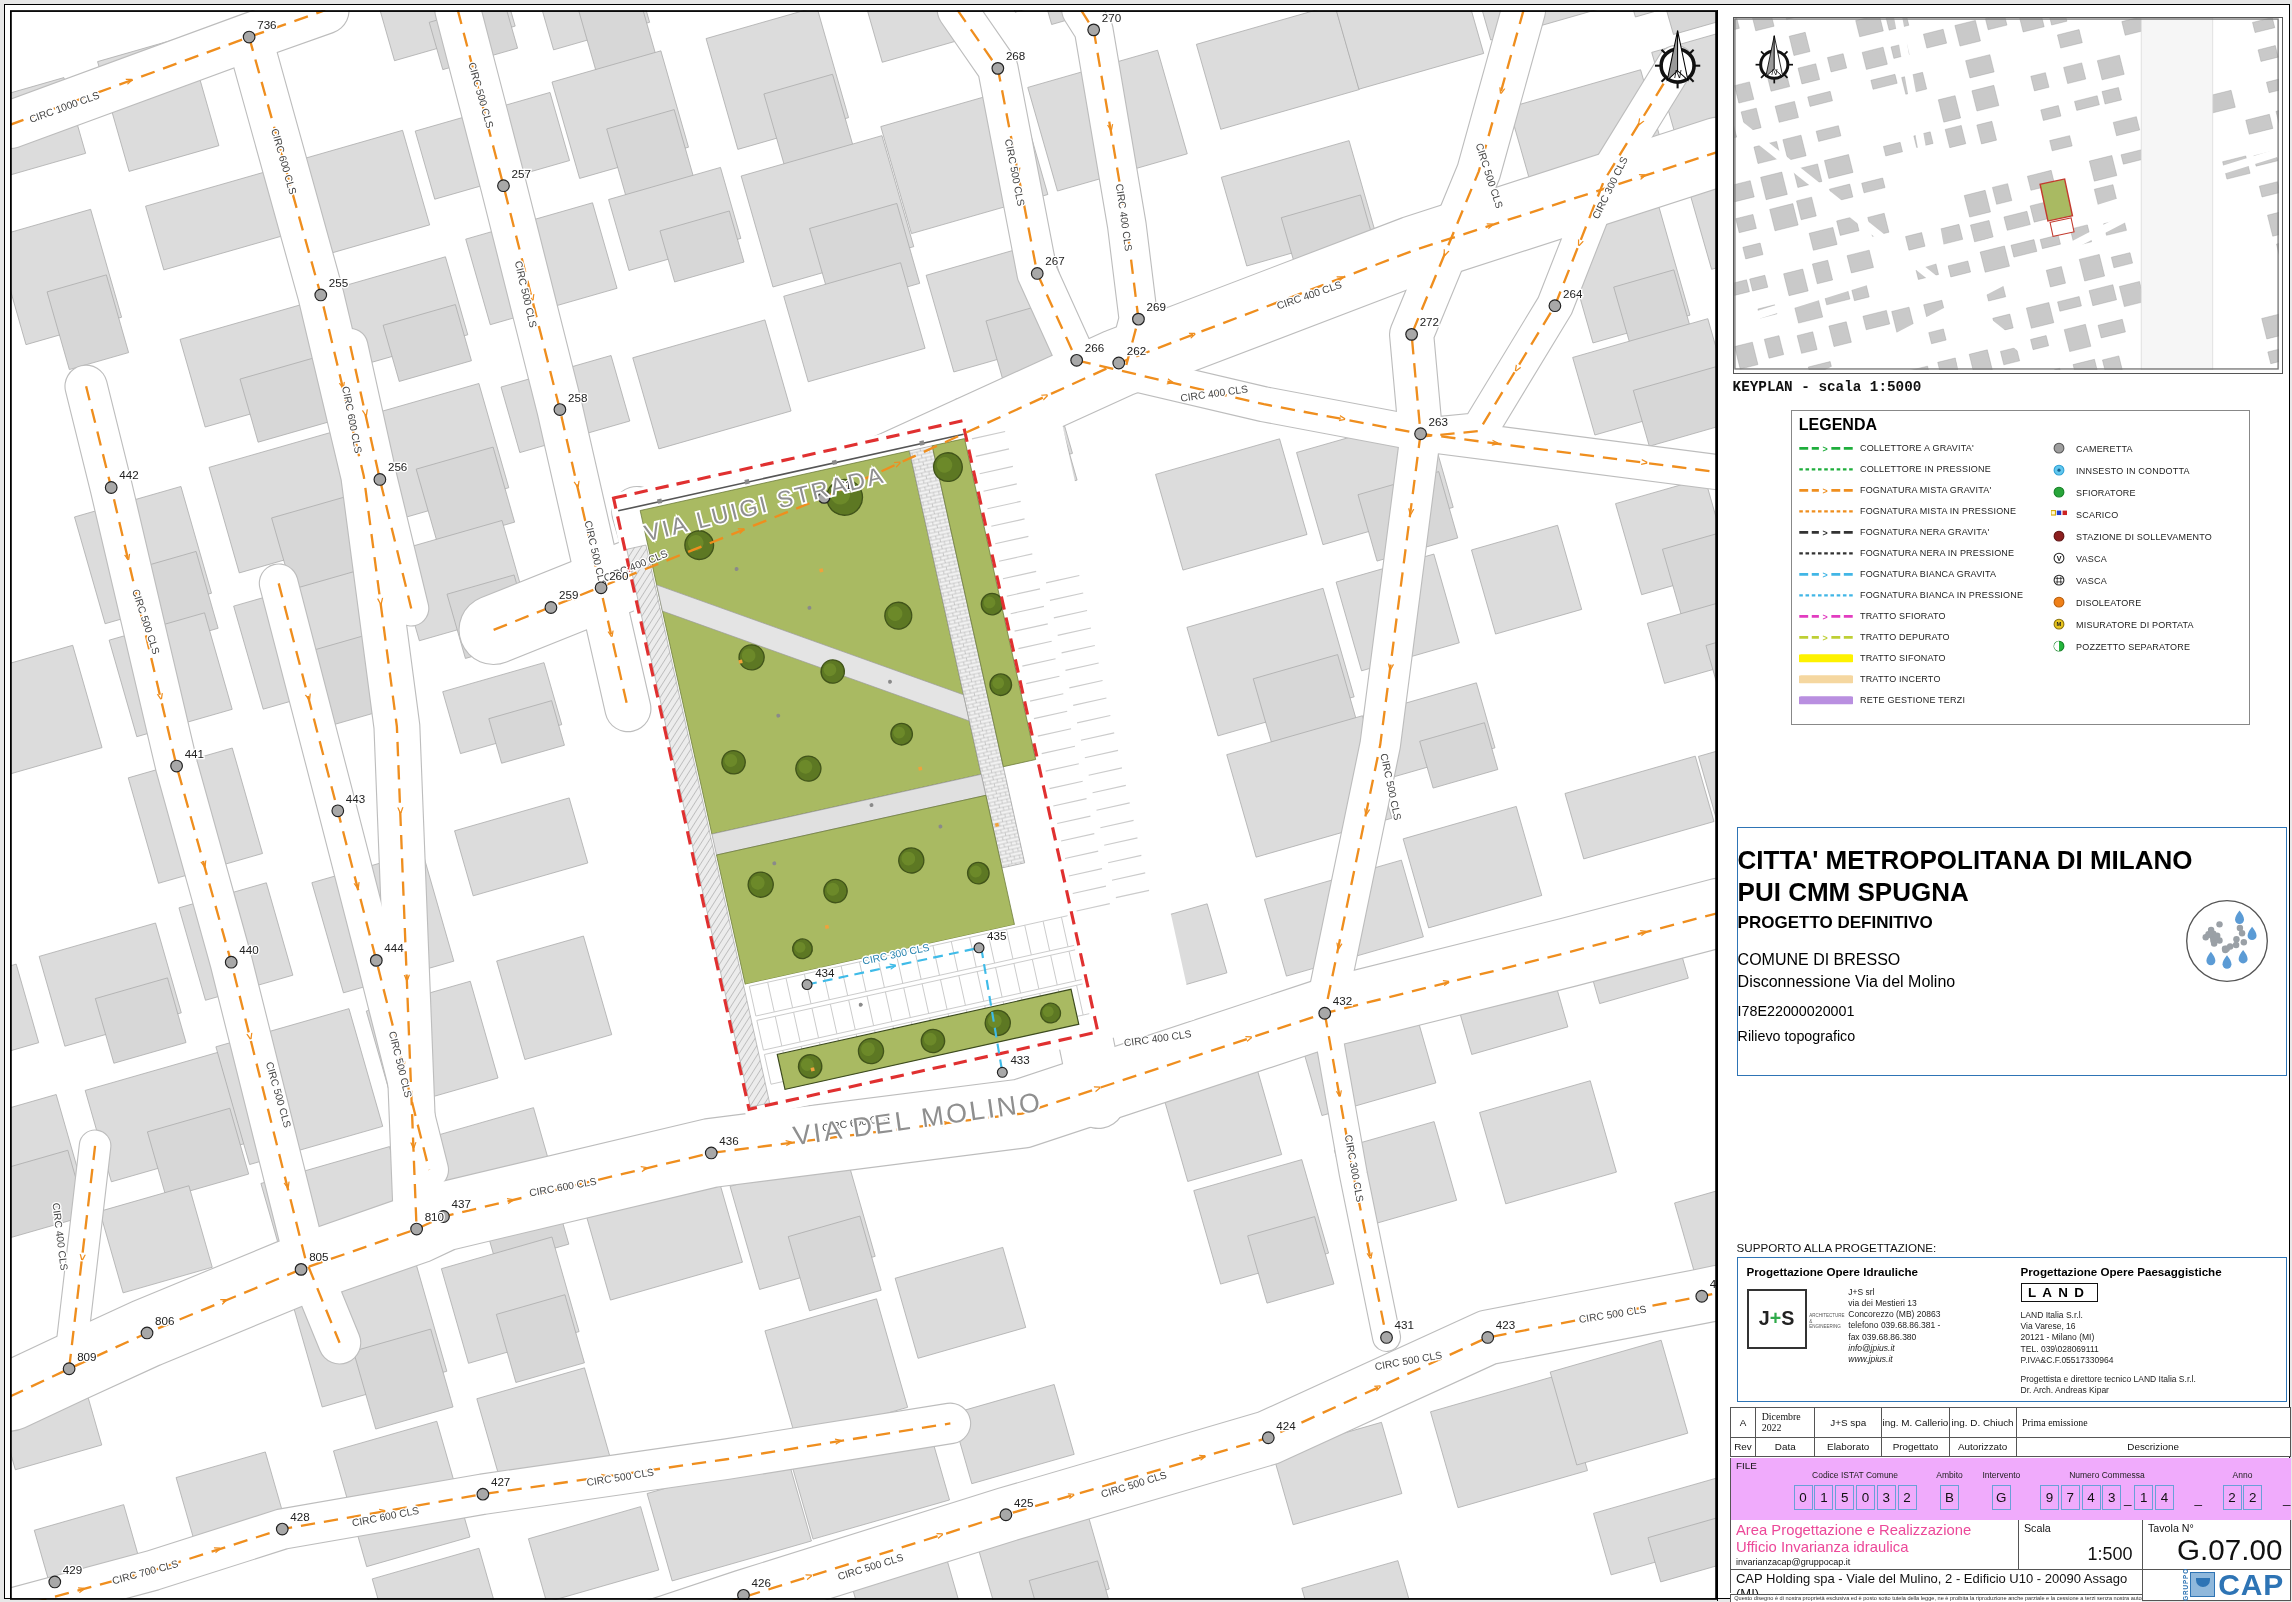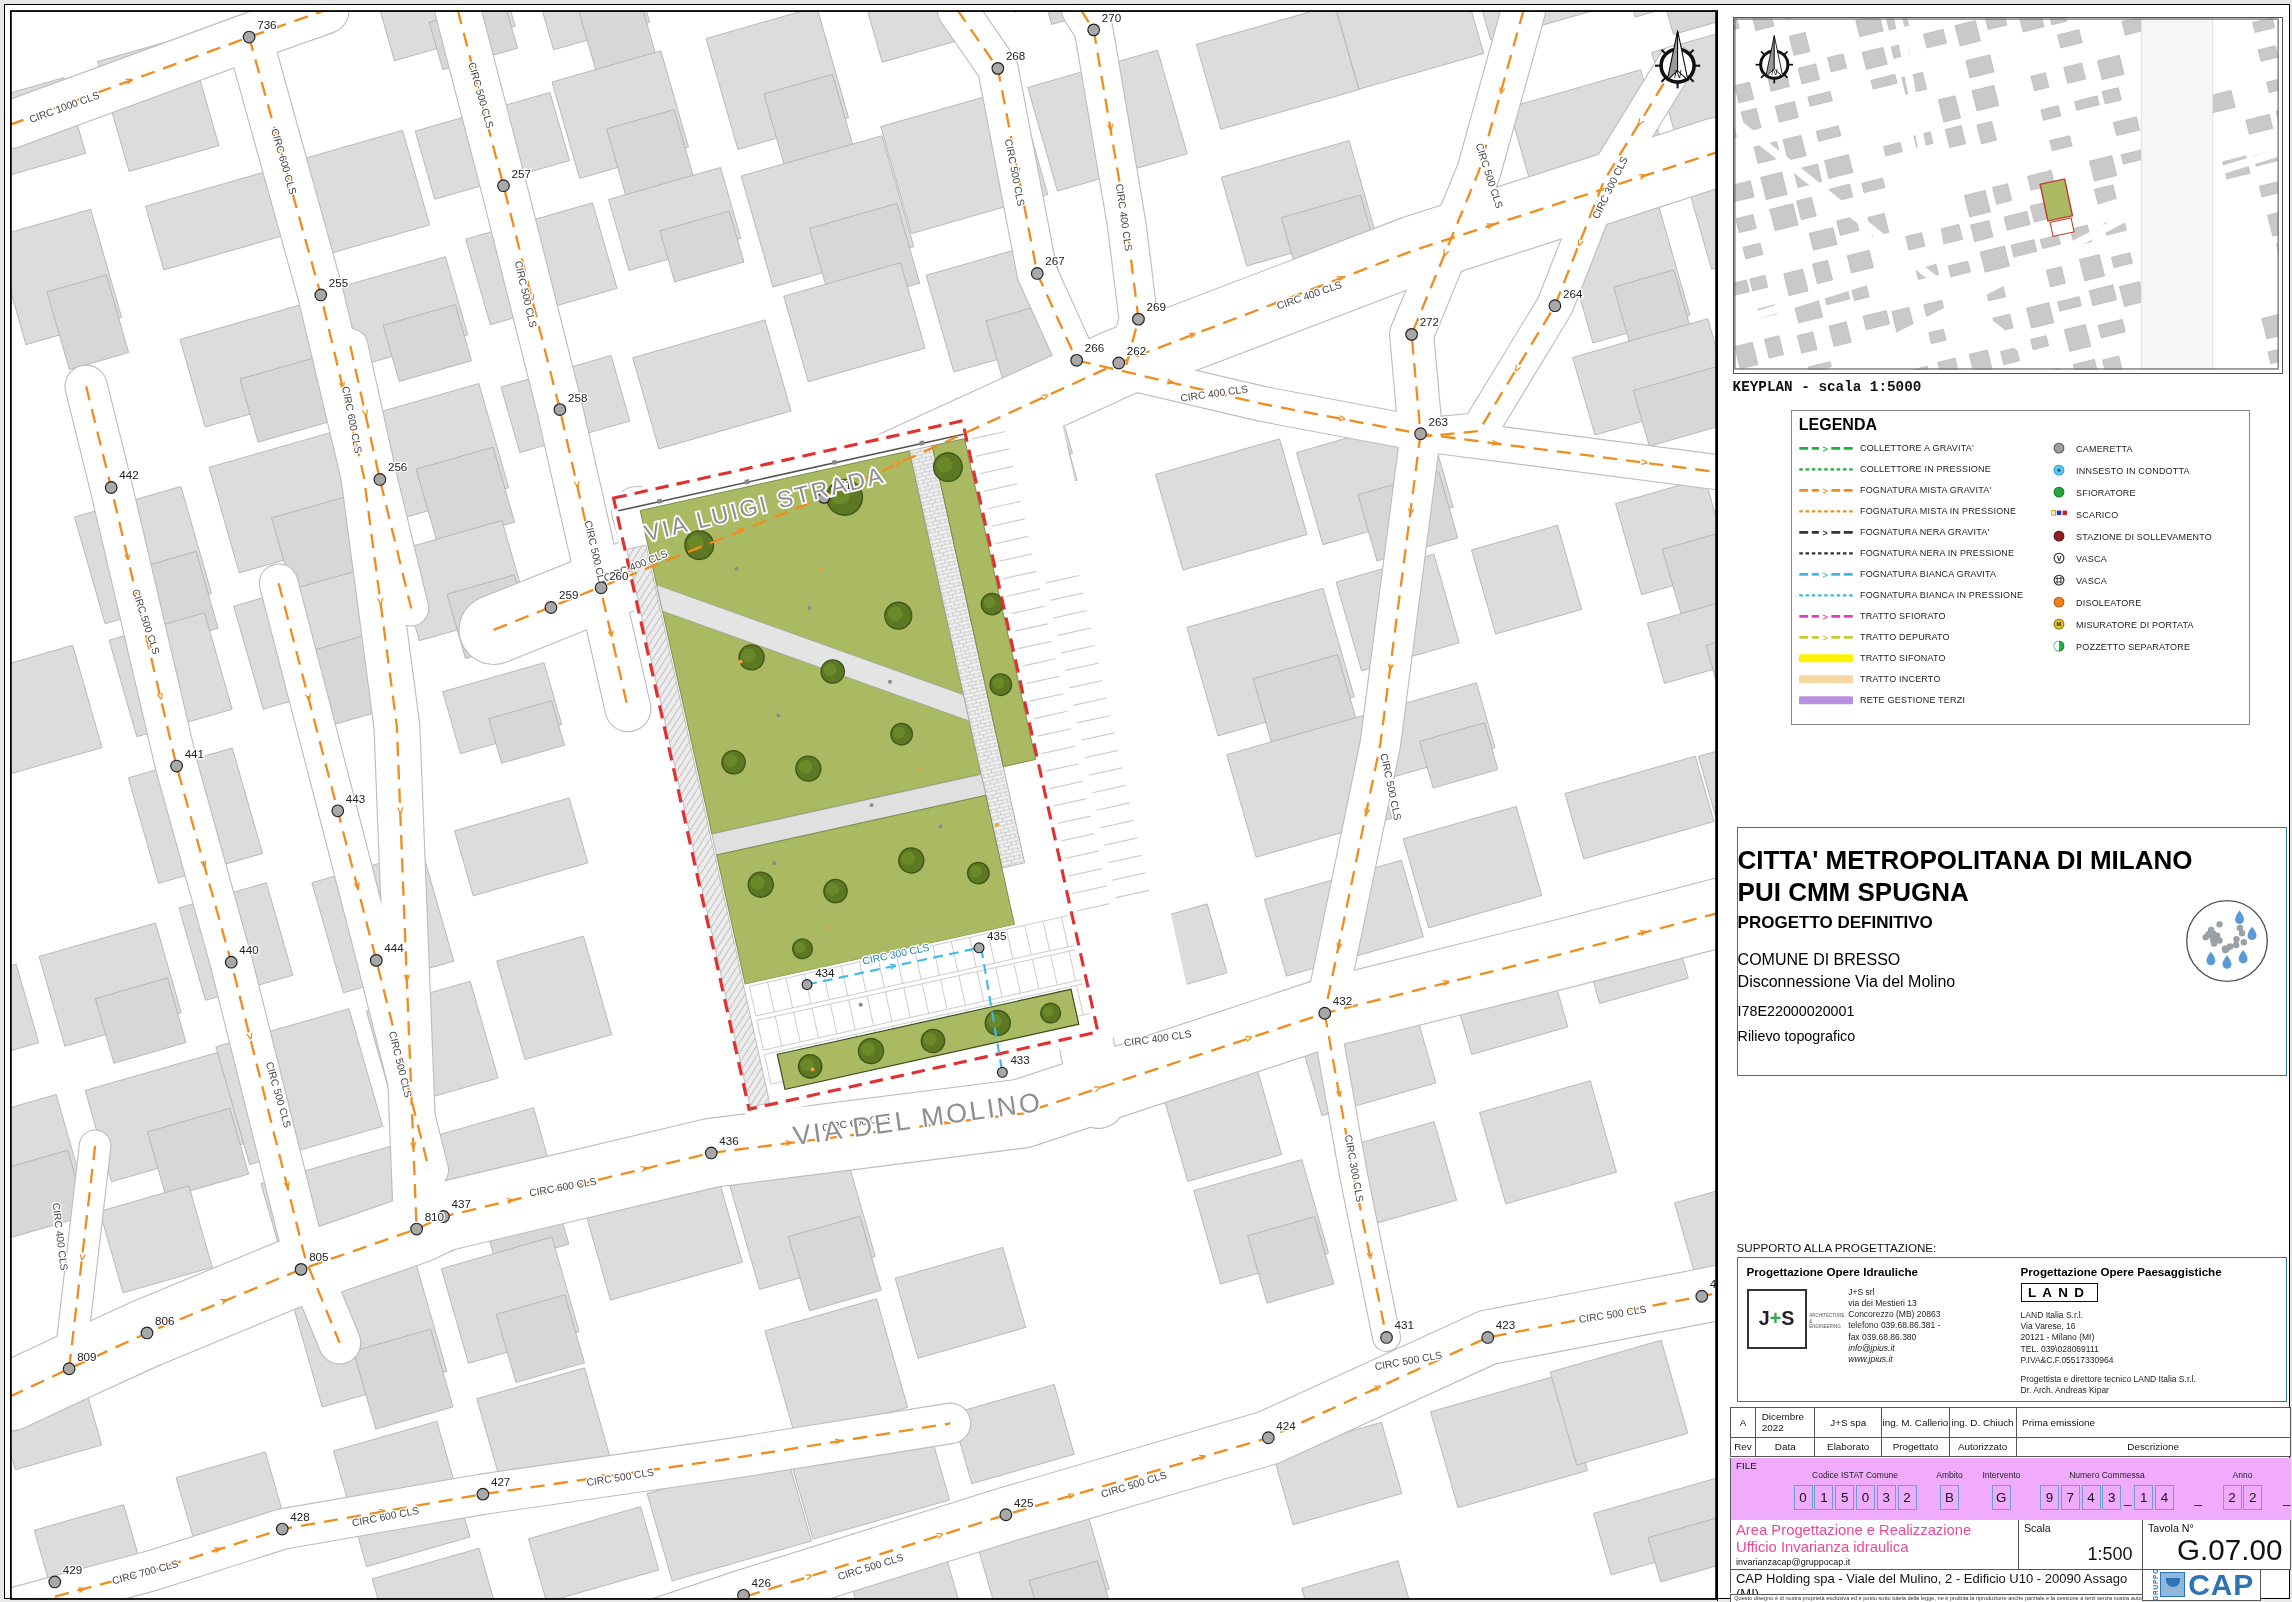--- a/index.html
+++ b/index.html
@@ -36,42 +36,42 @@
   .sup-flex{display:flex;}
   .js-logo{width:56px;height:56px;border:2.7px solid #333;margin-top:5.4px;display:flex;align-items:center;justify-content:center;font-size:19.7px;font-weight:bold;color:#222;flex:0 0 56px;}
   .js-logo i{color:#2faa4a;font-style:normal;}
   .js-side{font-size:4.5px;color:#555;width:30px;line-height:5.4px;margin:30px 3.6px 0 2.7px;}
   .sup-lines{font-size:8.5px;line-height:11.2px;color:#222;margin-left:5.4px;margin-top:3.6px;}
   .land-logo{display:inline-block;border:1.8px solid #111;padding:0.9px 6.3px;font-weight:bold;font-size:13.4px;letter-spacing:6.3px;border-bottom:1.8px solid #111;margin-bottom:4.5px;}
   .land-logo span{border-bottom:1.8px dashed #111;padding-bottom:0.9px;}
   .sup-lines2{font-size:8.5px;line-height:11.2px;color:#222;margin-top:8px;}
   .rev-table{left:1725px;top:1402px;width:561px;height:50px;display:grid;grid-template-columns:4.6% 10.5% 12% 12% 12% 48.9%;grid-template-rows:30px 19.7px;border-top:0.9px solid #555;border-left:0.9px solid #555;box-sizing:border-box;background:#fff;}
   .rev-table div{border-right:0.9px solid #555;border-bottom:0.9px solid #555;font-size:9.9px;display:flex;align-items:center;justify-content:center;color:#111;overflow:hidden;}
-  .rev-table .lft{justify-content:flex-start;padding-left:5.4px;}
+  .rev-table .lft{justify-content:flex-start;padding-left:5.4px;font-family:Liberation Serif, serif;}
   .file-block{left:1725px;top:1453px;width:561px;height:63px;border-left:0.9px solid #555;border-bottom:0.9px solid #555;box-sizing:border-box;background:#f0abfc;}
   .file-label{font-size:9.9px;color:#111;position:absolute;left:5.4px;top:2.7px;}
   .fgroups{position:absolute;left:63px;top:12.5px;display:flex;align-items:flex-end;gap:19.7px;}
   .fgroup{text-align:center;}
   .fglabel{font-size:8.5px;color:#222;margin-bottom:4.5px;white-space:nowrap;}
   .fgboxes{display:flex;align-items:flex-end;justify-content:center;gap:1.8px;}
   .fbox{width:17px;height:23px;border:1.3px solid #6aa0d8;font-size:13.4px;display:flex;align-items:center;justify-content:center;color:#111;}
   .fplain{font-size:13.4px;color:#111;padding:0 0.9px;line-height:23px;}
   .footer-grid{left:1725px;top:1515px;width:561px;height:50px;display:flex;border-left:0.9px solid #555;box-sizing:border-box;background:#fff;}
   .fg-area{width:288px;border-right:0.9px solid #555;border-bottom:0.9px solid #555;padding:2.7px 5.4px;box-sizing:border-box;}
   .fga1{font-size:14.8px;color:#ec4899;line-height:17px;}
   .fga3{font-size:9px;color:#111;margin-top:0.9px;}
   .fg-scala{width:124px;border-right:0.9px solid #555;border-bottom:0.9px solid #555;position:relative;box-sizing:border-box;}
   .fg-lbl{font-size:10.7px;color:#111;position:absolute;left:5.4px;top:2.7px;}
   .fg-scala-val{position:absolute;right:9px;bottom:3.6px;font-size:18px;color:#111;}
   .fg-tav{flex:1;border-right:0.9px solid #555;border-bottom:0.9px solid #555;position:relative;box-sizing:border-box;}
   .fg-tav-val{position:absolute;right:7.2px;bottom:1.8px;font-size:29.6px;color:#111;}
   .cap-row{left:1725px;top:1565px;width:412px;height:23px;border-left:0.9px solid #555;padding:1.8px 5.4px;box-sizing:border-box;background:#fff;}
   .capl1{font-size:13px;color:#111;}
   .fine-print{left:1725px;top:1589px;width:412px;height:8px;border-left:0.9px solid #555;border-top:0.9px solid #555;font-size:5.6px;color:#333;padding:0.9px 3.6px;box-sizing:border-box;white-space:nowrap;overflow:hidden;background:#fff;}
-  .cap-logo-cell{left:2137px;top:1565px;width:119px;height:31px;border:0.9px solid #555;border-top:none;box-sizing:border-box;display:flex;align-items:center;justify-content:flex-end;padding-right:5.4px;background:#fff;}
+  .cap-logo-cell{left:2137px;top:1565px;width:149px;height:31px;border:0.9px solid #555;border-top:none;box-sizing:border-box;display:flex;align-items:center;justify-content:flex-end;padding-right:5.4px;background:#fff;}
   .gruppo-v{writing-mode:vertical-rl;transform:rotate(180deg);font-size:6.3px;font-weight:bold;color:#2e74b5;letter-spacing:0.9px;margin-right:1.8px;}
   .cap-ico{width:23px;height:23px;background:#8fb8dc;border:0.9px solid #2e74b5;position:relative;margin-right:2.7px;}
   .cap-ico:after{content:"";position:absolute;left:4.5px;top:4.5px;width:14.3px;height:9px;border-radius:0 0 7.2px 7.2px;background:#2e74b5;}
   .cap-word{font-size:30px;font-weight:bold;color:#2e74b5;letter-spacing:0.9px;line-height:27px;}
 </style>
 </head>
 <body>
 
 <div class="sheet">
   <svg id="map-svg" width="1707" height="1590" viewBox="0 0 1906 1775">

